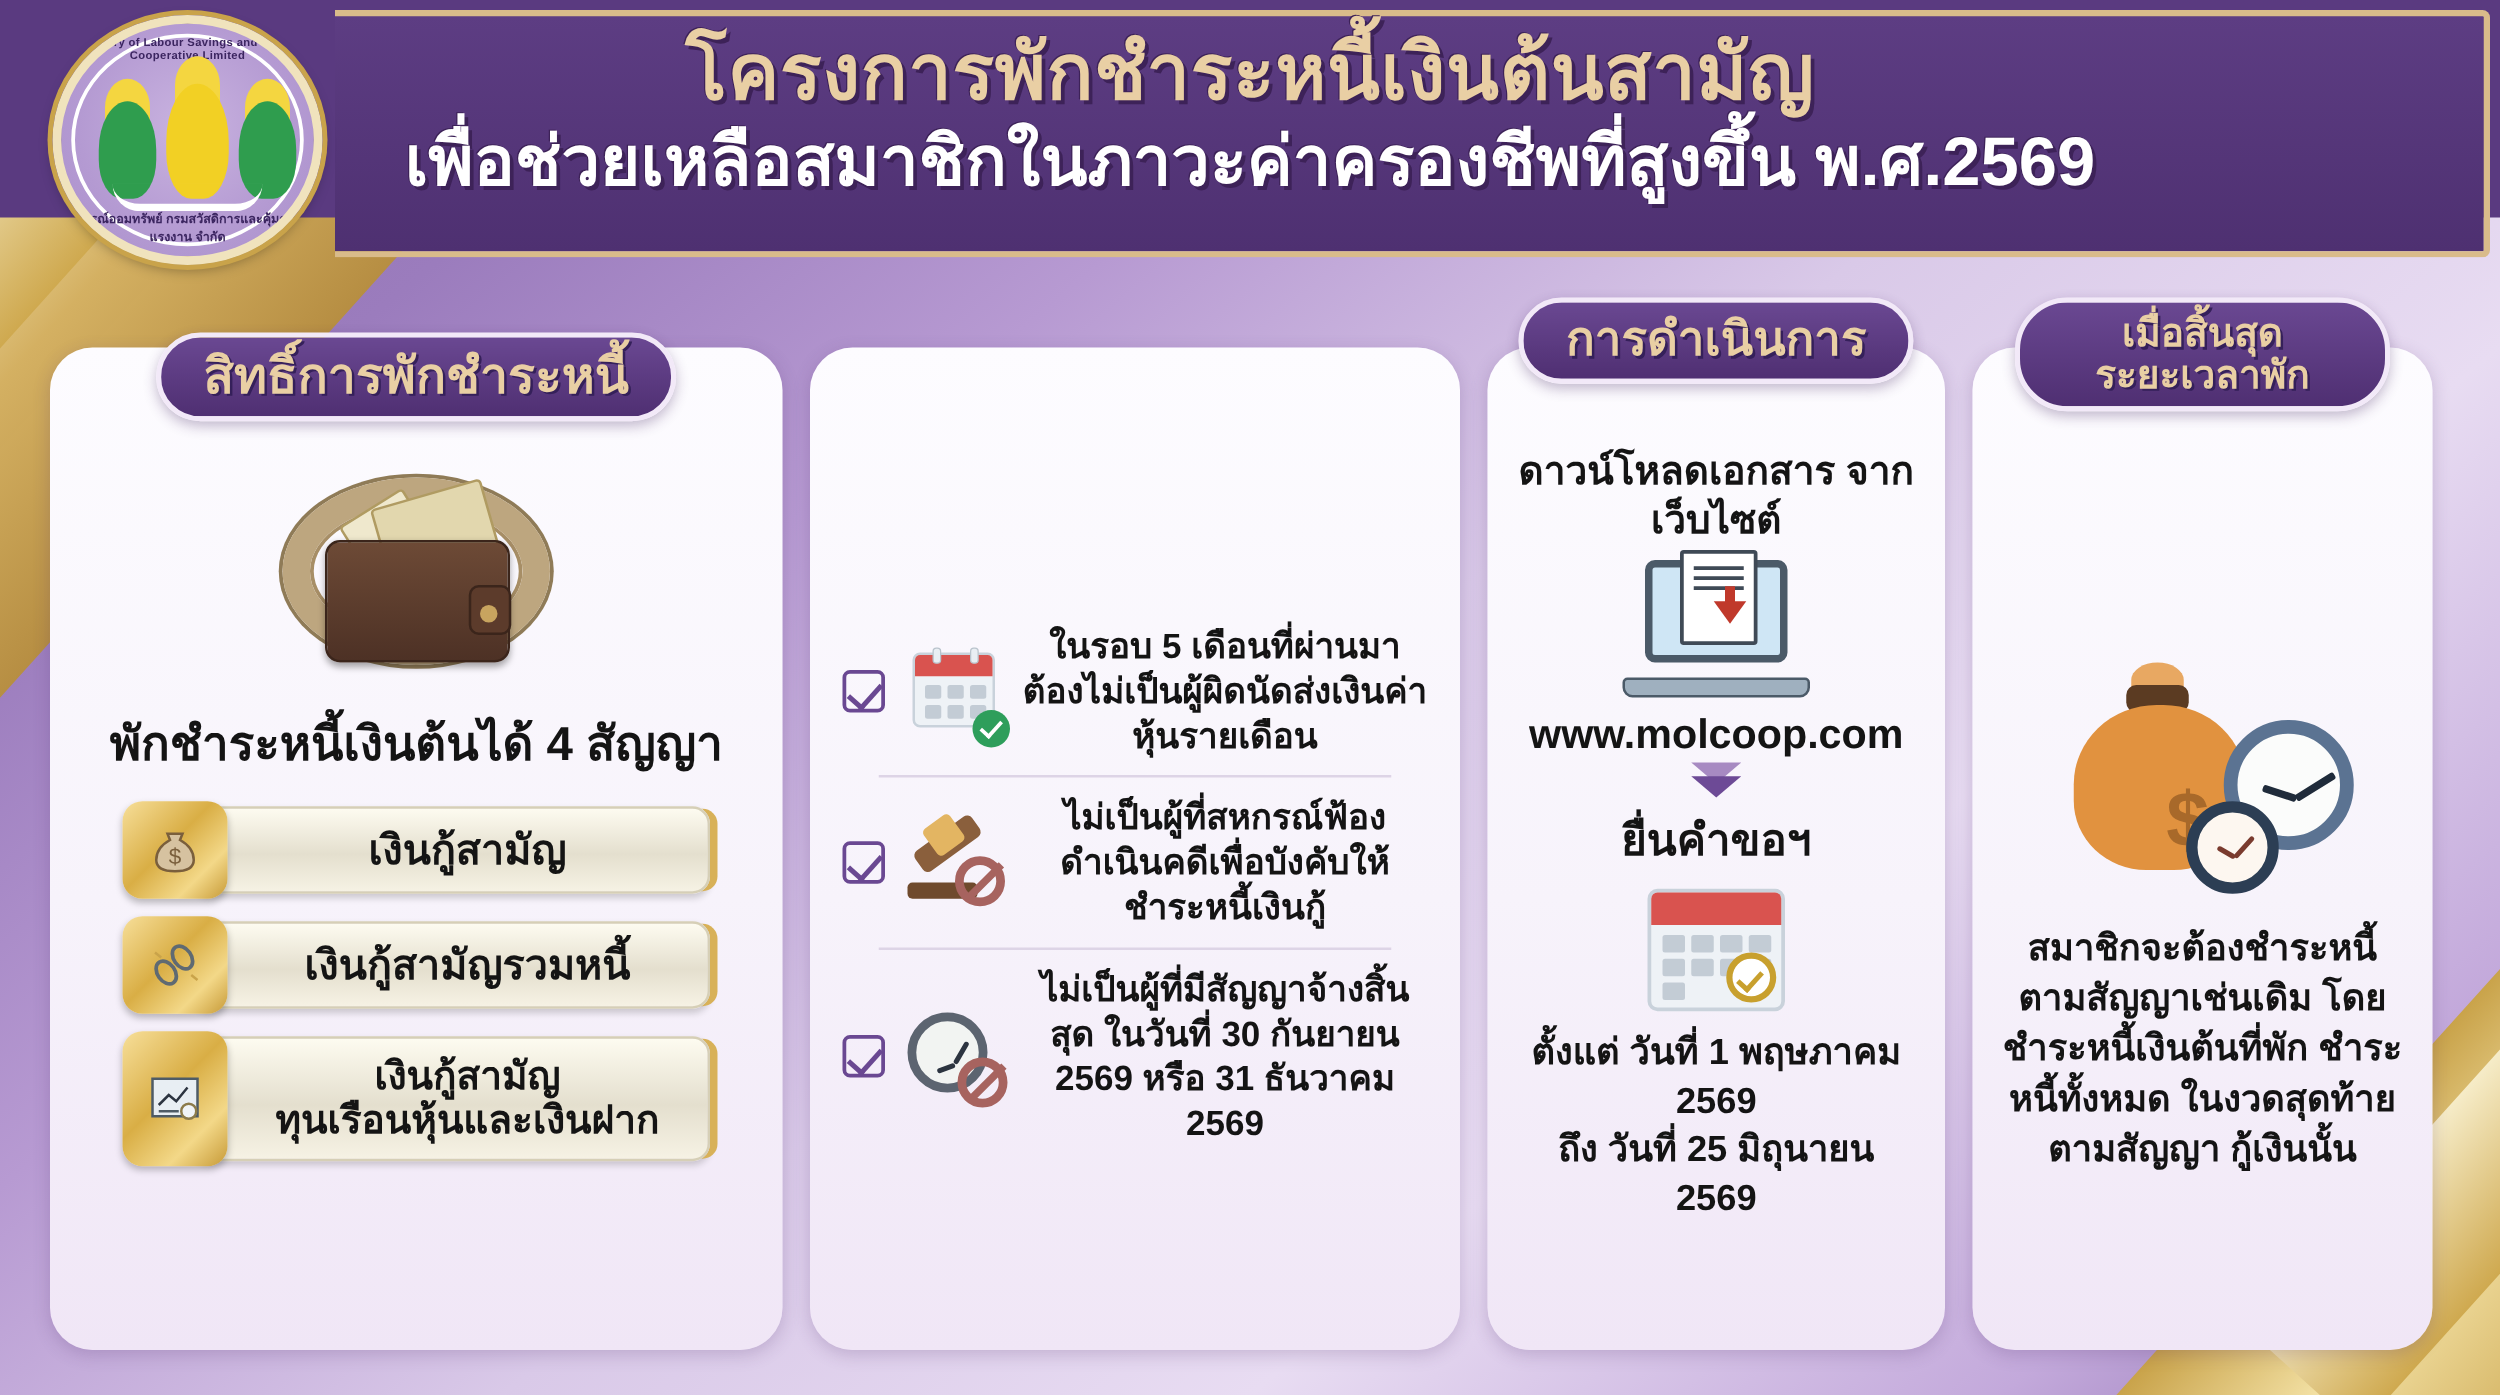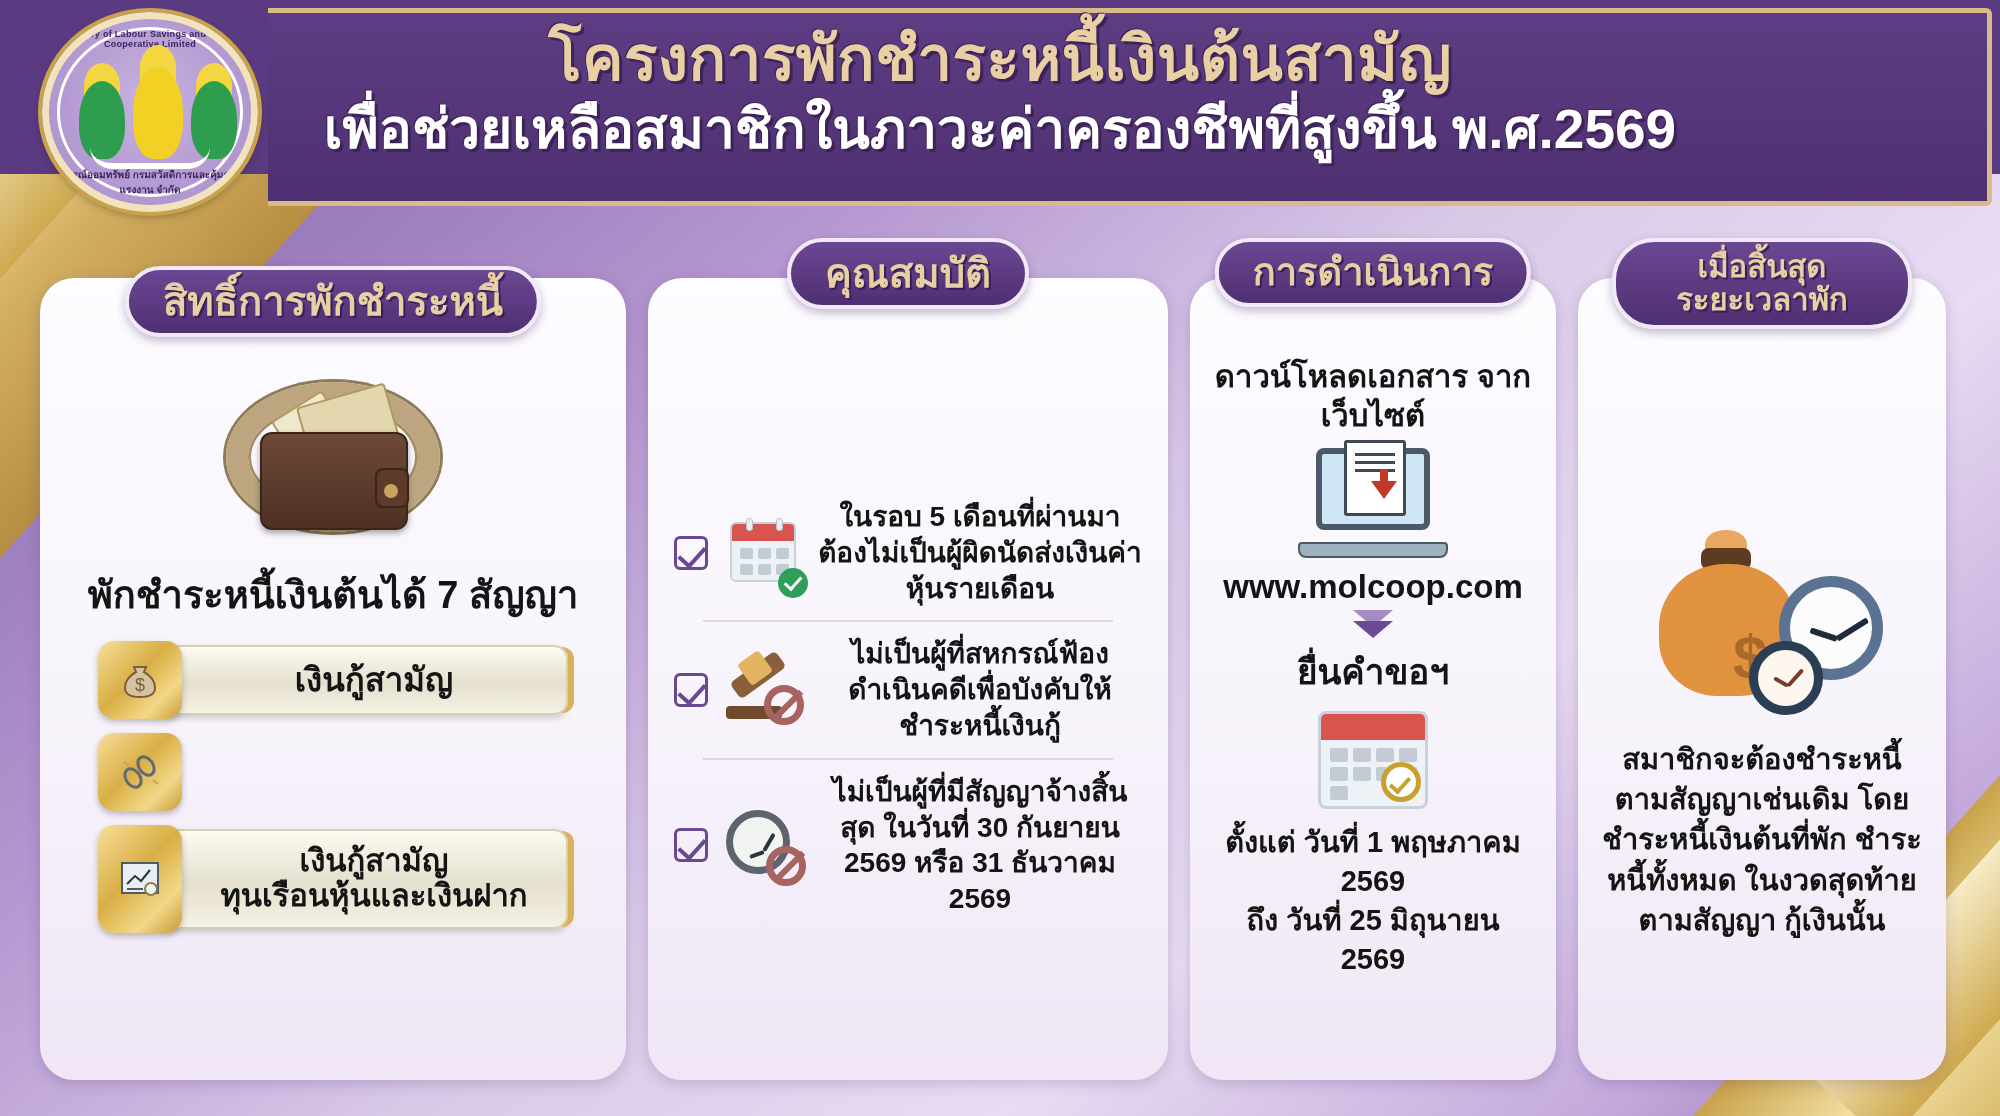--- a/index.html
+++ b/index.html
@@ -317,35 +317,38 @@
       <div class="card-body">
         <div class="wallet-ill">
           <div class="chain"></div>
             <div class="bill2"></div>
             <div class="bill"></div>
           <div class="wallet">
               <div class="wallet-flap"></div>
               <div class="wallet-btn"></div>
             </div>
         </div>
-        <div class="c1-lead">พักชำระหนี้เงินต้นได้ 7 สัญญา</div>
+        <div class="c1-lead">พักชำระหนี้เงินต้นได้ 4 สัญญา</div>
 
         <div class="row-item">
           <div class="row-plate">
               <span class="row-label">เงินกู้สามัญ</span>
             </div>
           <div class="row-badge">
             <svg width="44" height="44" viewBox="0 0 44 44">
                 <path d="M16 9 L28 9 L26 14 Q37 20 37 30 Q37 39 22 39 Q7 39 7 30 Q7 20 18 14 Z" fill="#d6c2a0" stroke="#7a5f3c" stroke-width="2"></path>
                 <text x="22" y="33" font-size="18" text-anchor="middle" fill="#7a5f3c" font-family="Liberation Sans">$</text>
               </svg>
           </div>
         </div>
 
         <div class="row-item">
+          <div class="row-plate">
+              <span class="row-label">เงินกู้สามัญรวมหนี้</span>
+            </div>
           <div class="row-badge">
             <svg width="44" height="44" viewBox="0 0 44 44">
                 <g stroke="#5f6a72" stroke-width="3" fill="none">
                   <ellipse cx="15" cy="28" rx="7" ry="10" transform="rotate(-35 15 28)"></ellipse>
                   <ellipse cx="28" cy="16" rx="7" ry="10" transform="rotate(-35 28 16)"></ellipse>
                 </g>
                 <g stroke="#c9a34a" stroke-width="2">
                   <line x1="6" y1="12" x2="11" y2="16"></line>
                   <line x1="35" y1="30" x2="40" y2="34"></line>
                 </g>
@@ -412,21 +415,20 @@
             <div class="clk">
                 <div class="clk-h1"></div>
                 <div class="clk-h2"></div>
               </div>
             <div class="ban" style="right:0;bottom:2px"></div>
           </div>
           <div class="q-text">ไม่เป็นผู้ที่มีสัญญาจ้างสิ้นสุด ในวันที่ 30 กันยายน 2569 หรือ 31 ธันวาคม 2569</div>
         </div>
       </div>
     </div>
-    <div class="pill p2">คุณสมบัติ</div>
   </div>
 
   <div class="col c3">
     <div class="card">
       <div class="card-body" style="padding-top:80px">
         <div class="c3-lead">ดาวน์โหลดเอกสาร จากเว็บไซต์</div>
         <div class="laptop">
           <div class="lt-screen"></div>
           <div class="doc">
             <div class="doc-l" style="top:10px"></div>

